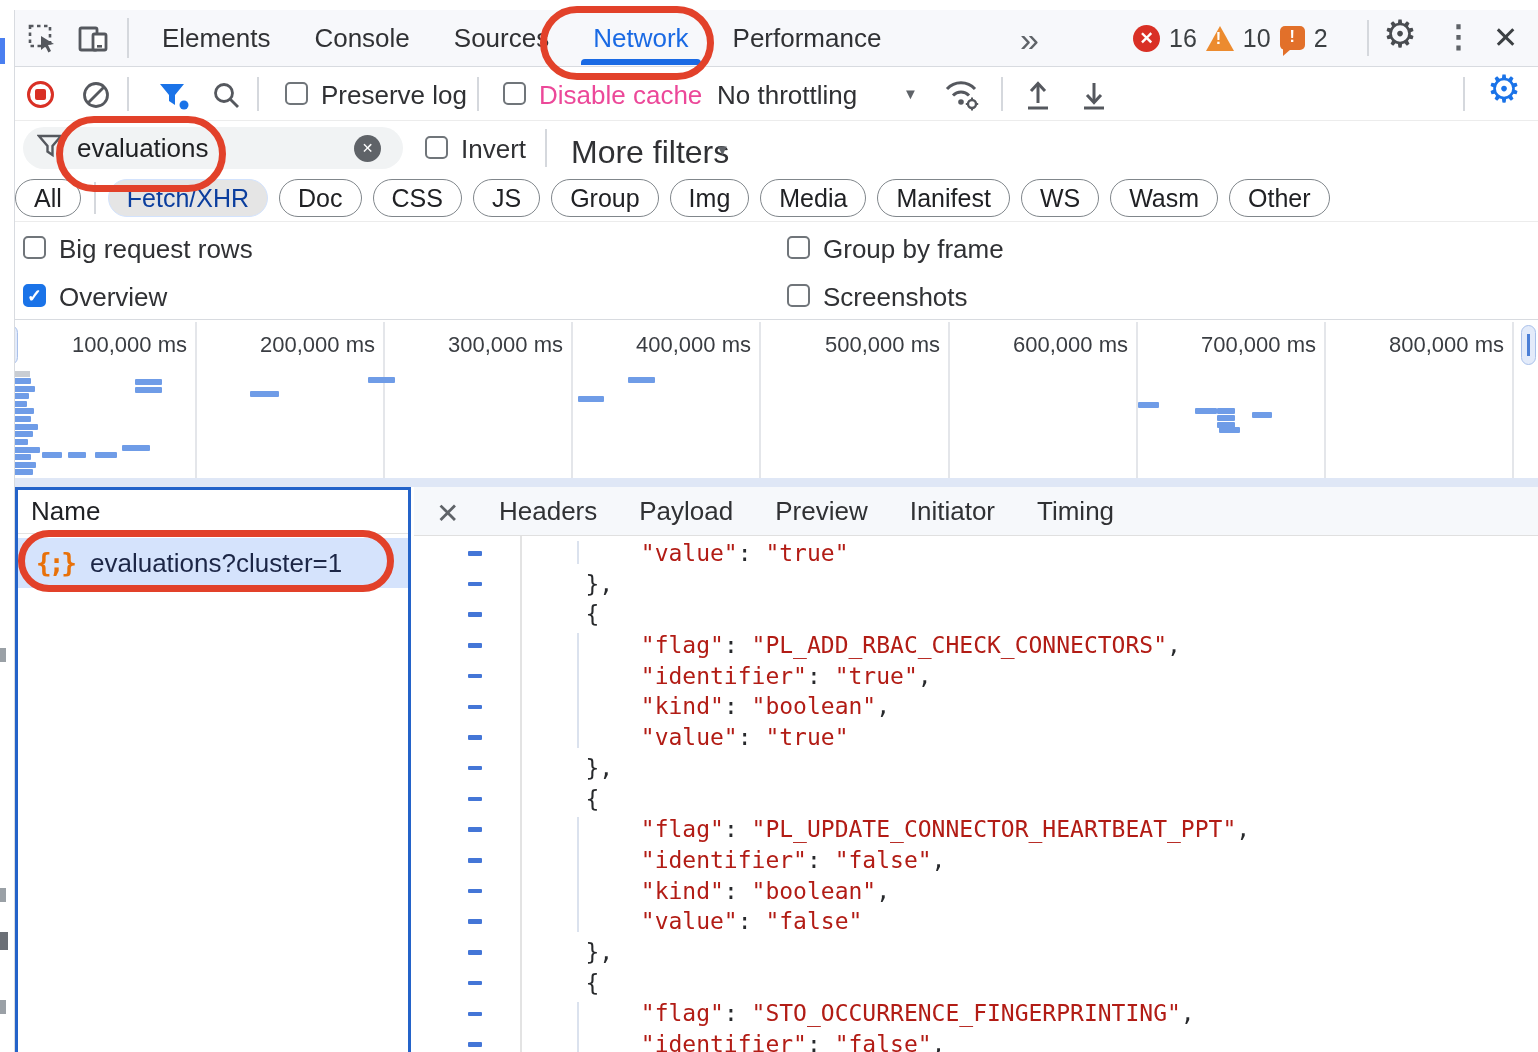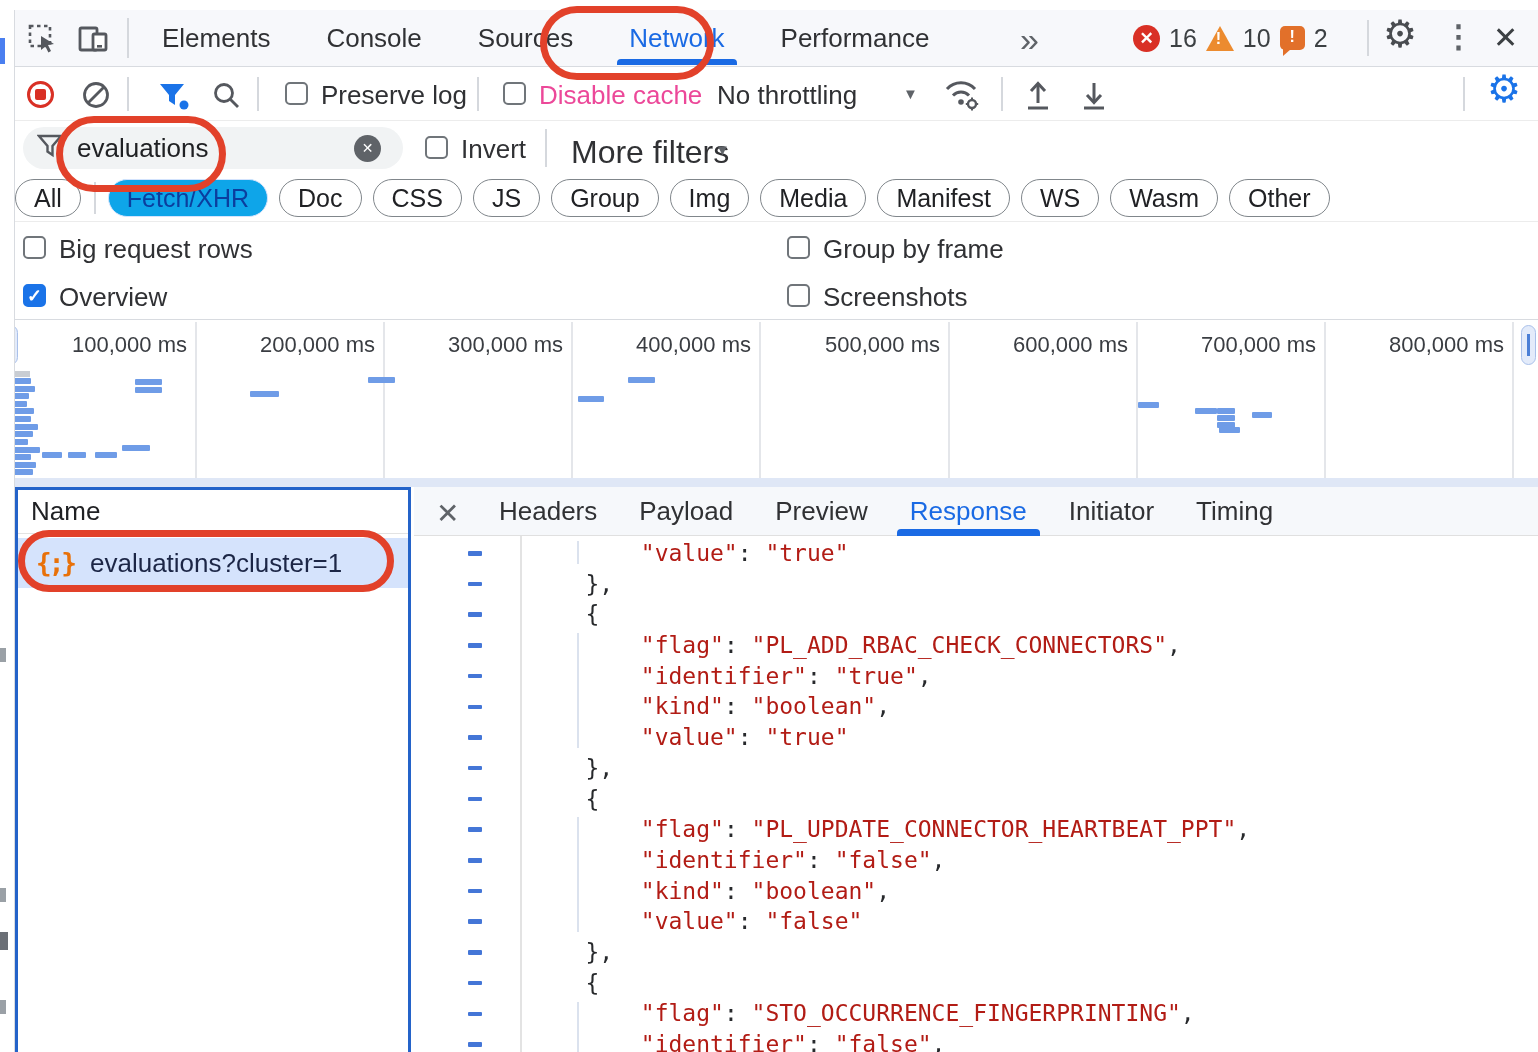--- a/index.html
+++ b/index.html
@@ -12,21 +12,21 @@
   .edge-strip { left:0; top:10px; width:15px; height:1042px; background:#fff; border-right:1px solid #d8dbe0; z-index:5; }
   .frag { background:#9aa0a6; z-index:6; }
 
   
   #row1 { left:15px; top:10px; width:1523px; height:57px; background:#f7f8fb; border-bottom:1px solid #d8dbe0; z-index:2;}
   .toolbar-icon svg { display:block; }
   #inspect-btn { left:12px; top:13px; }
   #device-btn  { left:62px; top:13px; }
   .vsep { width:2px; background:#d5d8dd; }
   #sep-r1 { left:112px; top:8px; height:40px; }
-  #main-tabs { left:125px; top:0; height:56px; display:flex; align-items:flex-end; gap:12px; }
+  #main-tabs { left:125px; top:0; height:56px; display:flex; align-items:flex-end; gap:0; }
   .main-tab { position:relative; height:56px; display:flex; align-items:center; padding:0 22px; font-size:26px; color:#303134; cursor:default; }
   .main-tab.selected { color:#1a6ae4; }
   .main-tab.selected .tab-underline { position:absolute; left:10px; right:10px; bottom:1px; height:6px; border-radius:4px 4px 0 0; background:#1a6ae4; }
   #more-tabs { left:1005px; top:10px; font-size:34px; color:#5f6368; letter-spacing:-2px; }
   #badge-area { left:1118px; top:0; height:56px; display:flex; align-items:center; gap:9px; font-size:25px; color:#3c4043; }
   .err-circ { width:27px; height:27px; border-radius:50%; background:#d93025; color:#fff; font-size:17px; font-weight:bold; display:flex; align-items:center; justify-content:center; }
   .warn-tri { width:0; height:0; border-left:14px solid transparent; border-right:14px solid transparent; border-bottom:25px solid #ec8b2f; position:relative; }
   .warn-tri span { position:absolute; left:-4px; top:4px; color:#fff; font-size:16px; font-weight:bold; }
   .issue-bub { width:25px; height:24px; border-radius:5px; background:#e2702a; color:#fff; font-size:16px; font-weight:bold; display:flex; align-items:center; justify-content:center; position:relative; }
   .issue-bub::after { content:""; position:absolute; left:3px; bottom:-6px; border-left:8px solid #e2702a; border-bottom:7px solid transparent; }
@@ -69,21 +69,21 @@
   #cb-invert { left:410px; top:15px; }
   #lbl-invert { left:446px; top:13px; font-size:26px; color:#303134; }
   #sep-r3 { left:530px; top:8px; height:38px; }
   #more-filters { left:556px; top:13px; font-size:32px; color:#303134; }
   #mf-caret { left:700px; top:20px; font-size:15px; color:#5f6368; }
 
   
   #row4 { left:15px; top:176px; width:1523px; height:46px; background:#fff; border-bottom:1px solid #ececec; }
   #chips { position:absolute; left:0; top:3px; display:flex; align-items:center; }
   .chip { height:38px; border:1.5px solid #80868b; border-radius:19px; padding:0 18px; display:flex; align-items:center; font-size:25px; color:#202124; background:#fff; margin-right:11px; white-space:nowrap; }
-  .chip.selected { background:#0ea5e9; border-color:#d3e3fd; color:#0b3e9e; }
+  .chip.selected { background:#e5e5e5; border-color:#d3e3fd; color:#0b3e9e; }
   #chip-sep { width:2px; height:32px; background:#d5d8dd; margin:0 12px 0 2px; }
 
   
   #row5 { left:15px; top:222px; width:1523px; height:98px; background:#fff; border-bottom:1px solid #d8dbe0; }
   #cb-bigrows { left:8px; top:14px; } #lbl-bigrows { left:44px; top:12px; font-size:26px; }
   #cb-group { left:772px; top:14px; } #lbl-group { left:808px; top:12px; font-size:26px; }
   #cb-overview { left:8px; top:62px; } #lbl-overview { left:44px; top:60px; font-size:26px; }
   #cb-shots { left:772px; top:62px; } #lbl-shots { left:808px; top:60px; font-size:26px; }
 
   
@@ -355,21 +355,20 @@
       <span id="req-name">evaluations?cluster=1</span>
     </div>
   </div>
 
   <div id="detail-tabbar" class="abs">
     <div id="detail-close">✕</div>
     <div id="detail-tabs">
         <div class="dtab">Headers</div>
         <div class="dtab">Payload</div>
         <div class="dtab">Preview</div>
-        <div class="dtab selected">Response<i class="dtab-underline"></i></div>
         <div class="dtab">Initiator</div>
         <div class="dtab">Timing</div>
       </div>
   </div>
 
   <div id="code-area" class="abs">
     <div id="gutter-border"></div>
     <div id="code-lines">
         <div class="code-line">        <span class="str">"value"</span>: <span class="str">"true"</span></div>
         <div class="code-line">    },</div>

